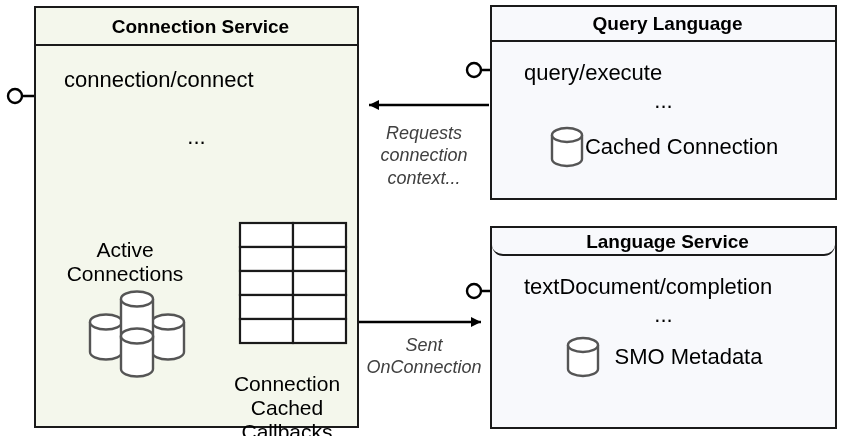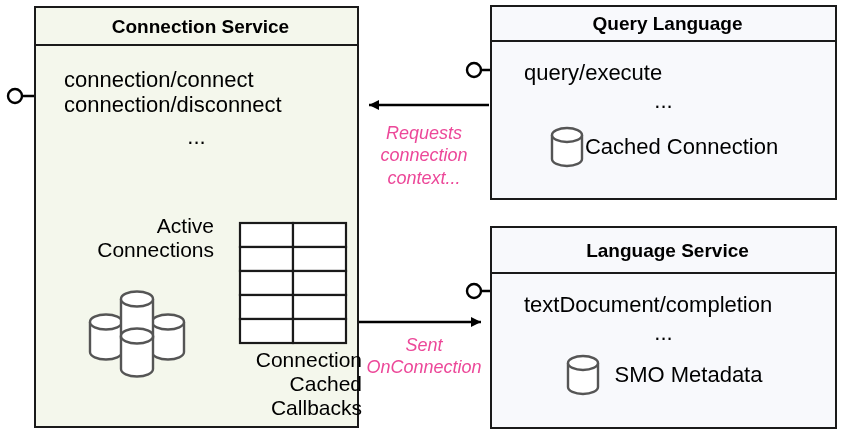--- a/index.html
+++ b/index.html
@@ -69,42 +69,43 @@
   #query-service .component-title { height: 35px; }
 
   
   #language-service {
     left: 490px;
     top: 226px;
     width: 347px;
     height: 203px;
     background: #f8f9fc;
   }
-  #language-service .component-title { height: 46px; }
+  #language-service .component-title { height: 28px; border-radius: 11px; }
 
   
   .iface-list {
     position: absolute;
     font-size: 22px;
     color: #000000;
     line-height: 1.12;
     white-space: nowrap;
   }
   .dots {
     font-size: 22px;
     color: #000000;
     text-align: center;
     line-height: 1.0;
   }
   .caption {
     position: absolute;
     font-size: 21px;
     color: #000000;
-    text-align: right;
+    text-align: center;
     line-height: 1.15;
+    margin-top: 24px;
   }
 
   
   #cs-endpoints { left: 28px; top: 22px; }
   #cs-dots      { position: absolute; left: 0; top: 80px; width: 100%; }
 
   #cs-active-label {
     left: 0px; top: 168px; width: 178px;
   }
   #cs-cylinders {
@@ -144,21 +145,21 @@
     left: 0; top: 0;
     width: 846px; height: 436px;
     pointer-events: none;
   }
 
   
   .edge-label {
     position: absolute;
     font-style: italic;
     font-size: 18px;
-    color: #ec4899;
+    color: #404040;
     text-align: center;
     line-height: 1.24;
     white-space: nowrap;
   }
   #label-requests { left: 363px; top: 122px; width: 122px; }
   #label-sent     { left: 360px; top: 334px; width: 128px; }
 
   .icon-svg { display: block; }
 </style>
 </head>
@@ -199,21 +200,20 @@
       <path d="M339,322 L481,322" stroke="#000000" stroke-width="2.4" fill="none" marker-end="url(#arrowRight)"></path>
     </g>
   </svg>
 
   <div class="component" id="connection-service">
     <div class="component-title">Connection Service</div>
     <div class="component-body">
 
       <div class="iface-list" id="cs-endpoints">
         <div>connection/connect</div>
-        <div>connection/disconnect</div>
       </div>
 
       <div class="dots" id="cs-dots">...</div>
 
       <div class="caption" id="cs-active-label">
         <div>Active</div>
         <div>Connections</div>
       </div>
 
       <div id="cs-cylinders">

